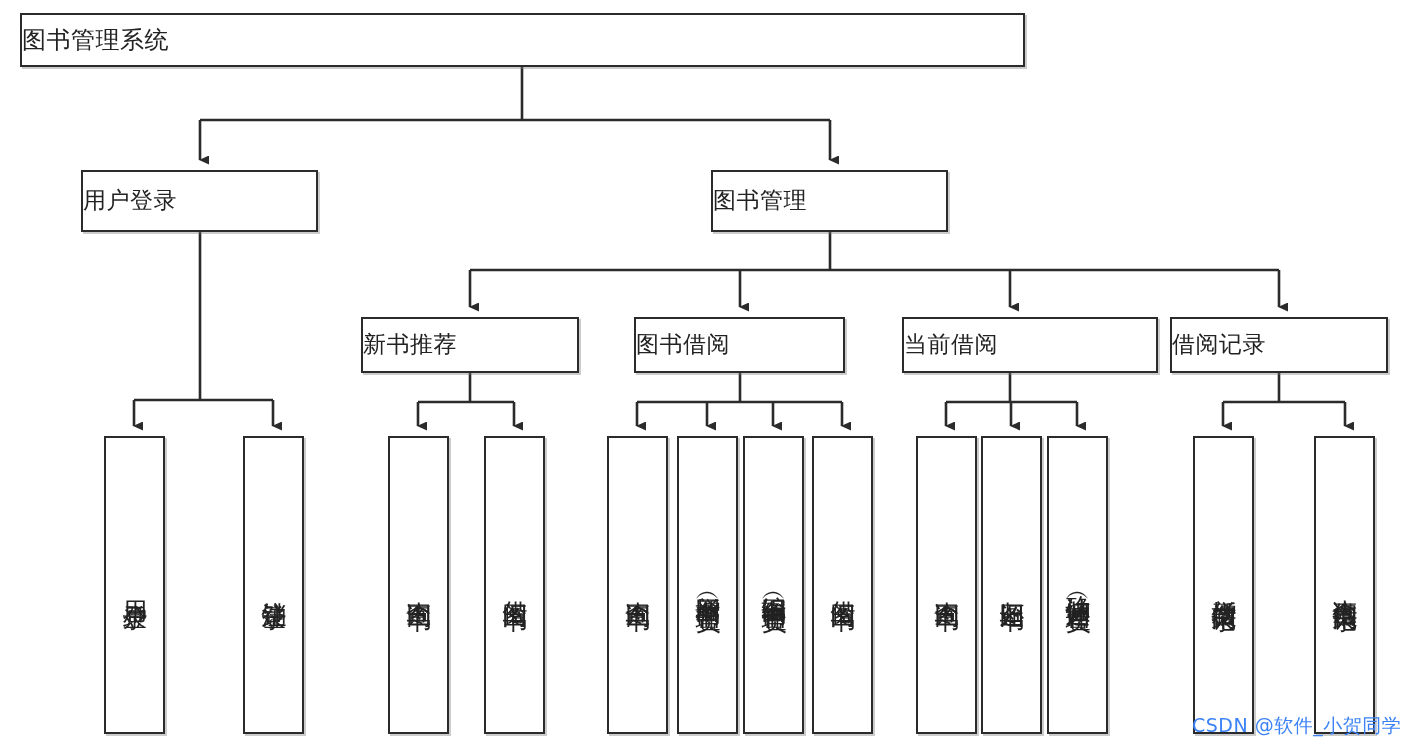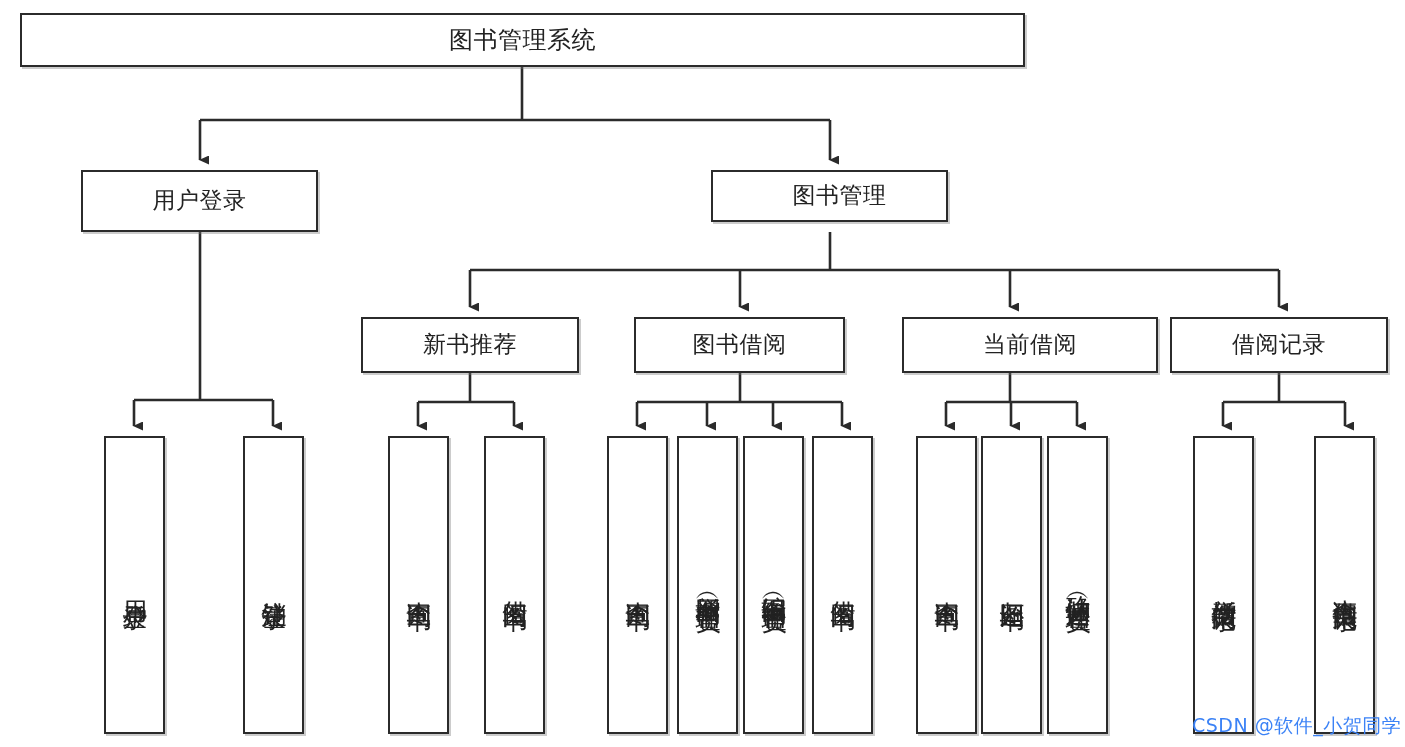--- a/index.html
+++ b/index.html
@@ -27,21 +27,21 @@
     height: 747px;
     pointer-events: none;
   }
   .node {
     position: absolute;
     box-sizing: border-box;
     background: #ffffff;
     border: 2.5px solid #2b2b2b;
     display: flex;
     align-items: center;
-    justify-content: center;
+    justify-content: flex-start;
     box-shadow: 2px 2px 0 rgba(120,120,120,0.38);
   }
   .node .label {
     color: #222222;
     text-align: center;
     line-height: 1.18;
     letter-spacing: 0.5px;
   }
   
   .node.h .label {
@@ -128,21 +128,21 @@
     </g>
   </svg>
 
   <div class="node h root" style="left:20px; top:13px; width:1005px; height:54px;">
     <span class="label">图书管理系统</span>
   </div>
 
   <div class="node h" style="left:81px; top:170px; width:237px; height:62px;">
     <span class="label">用户登录</span>
   </div>
-  <div class="node h" style="left:711px; top:170px; width:237px; height:52px;padding-left:20px;">
+  <div class="node h" style="left:711px; top:170px; width:237px; height:62px;">
     <span class="label">图书管理</span>
   </div>
 
   <div class="node h" style="left:634px; top:317px; width:211px; height:56px;">
     <span class="label">图书借阅</span>
   </div>
   <div class="node h" style="left:361px; top:317px; width:218px; height:56px;">
     <span class="label">新书推荐</span>
   </div>
   <div class="node h" style="left:902px; top:317px; width:256px; height:56px;">

